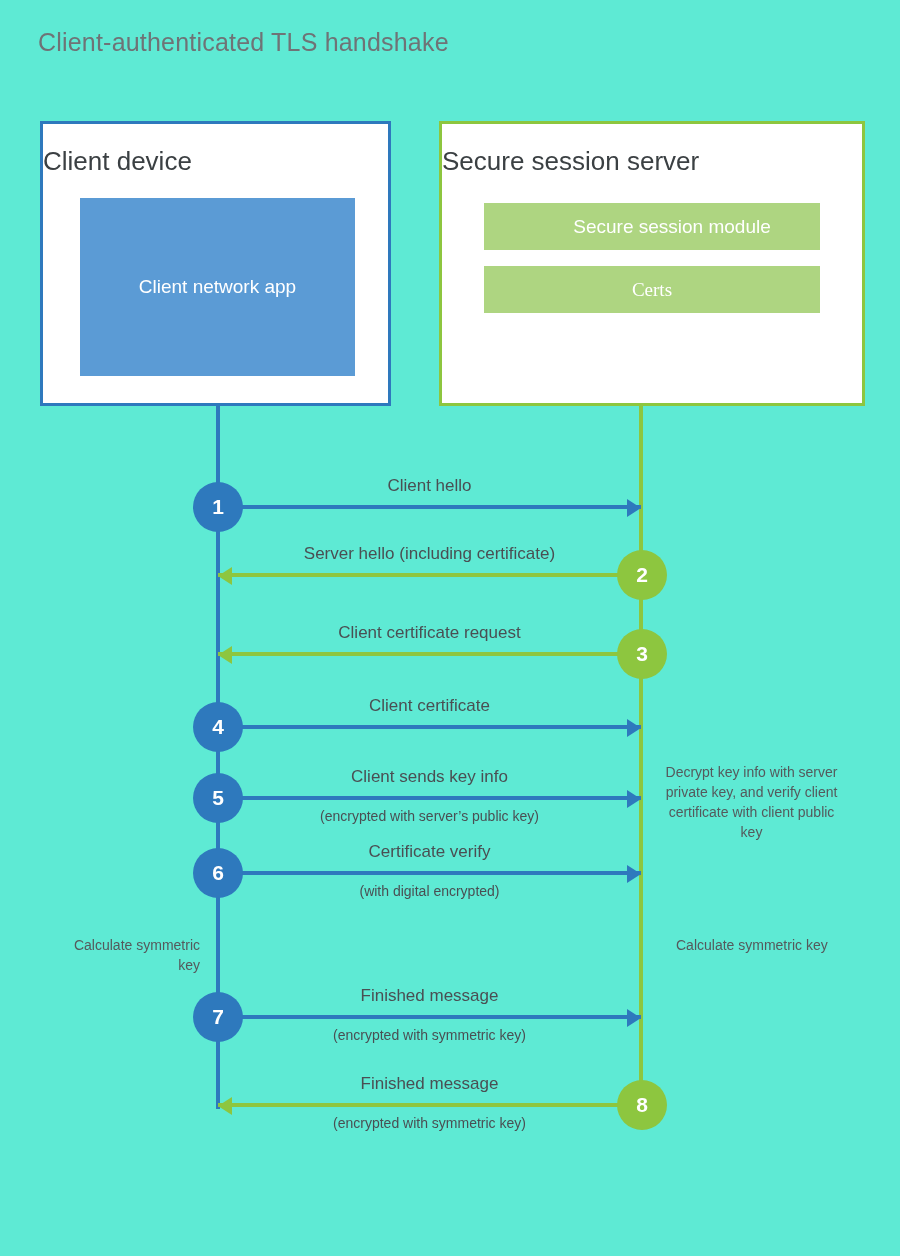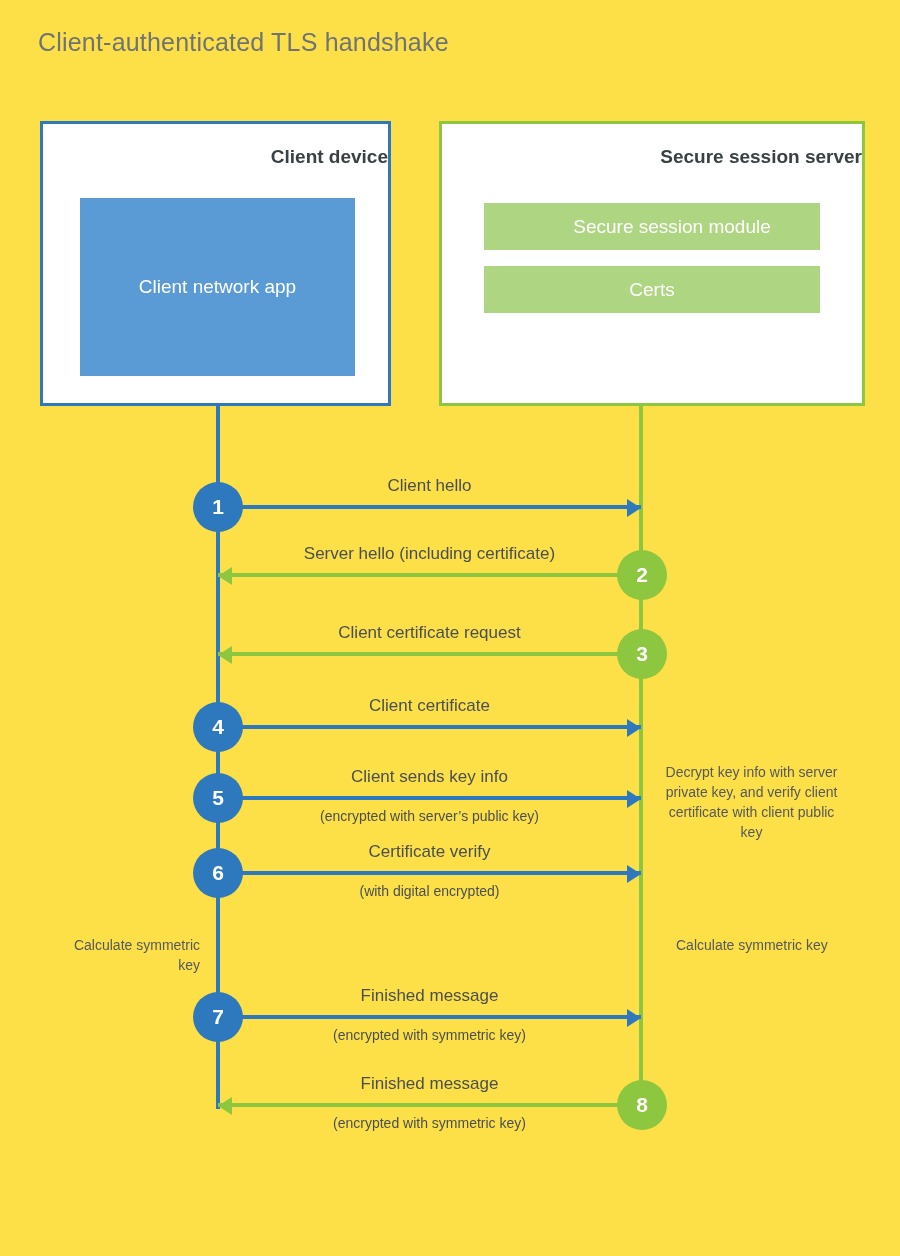--- a/index.html
+++ b/index.html
@@ -9,21 +9,21 @@
     background: #ffffff;
   }
   body {
     font-family: "Liberation Sans", "DejaVu Sans", sans-serif;
     -webkit-font-smoothing: antialiased;
   }
   #canvas {
     position: relative;
     width: 900px;
     height: 1256px;
-    background: #fde047;
+    background: #5eead4;
     overflow: hidden;
   }
 
   
   #page-title {
     position: absolute;
     left: 38px;
     top: 28px;
     font-size: 25px;
     font-weight: 400;
@@ -50,23 +50,23 @@
     top: 121px;
     width: 426px;
     height: 285px;
     border: 3px solid #8dc63f;
   }
   .actor-title {
     position: absolute;
     left: 0;
     right: 0;
     top: 22px;
-    text-align: right;
-    font-size: 19px;
-    font-weight: bold;
+    text-align: left;
+    font-size: 26px;
+    font-weight: normal;
     color: #3b4043;
   }
 
   
   #client-app-block {
     position: absolute;
     left: 37px;
     top: 74px;
     width: 275px;
     height: 178px;
@@ -90,21 +90,21 @@
     height: 47px;
     background: #aed581;
     color: #ffffff;
     font-size: 19px;
     display: flex;
     align-items: center;
     justify-content: center;
     box-sizing: border-box;
   }
   #server-bar-0 { top: 79px; padding-left: 40px; }
-  #server-bar-1 { top: 142px; }
+  #server-bar-1 { top: 142px; font-family: Liberation Serif, serif; }
   #server-bar-2 { top: 205px; }
 
   
   .lifeline {
     position: absolute;
     width: 4px;
   }
   #client-lifeline {
     left: 216px;
     top: 406px;

